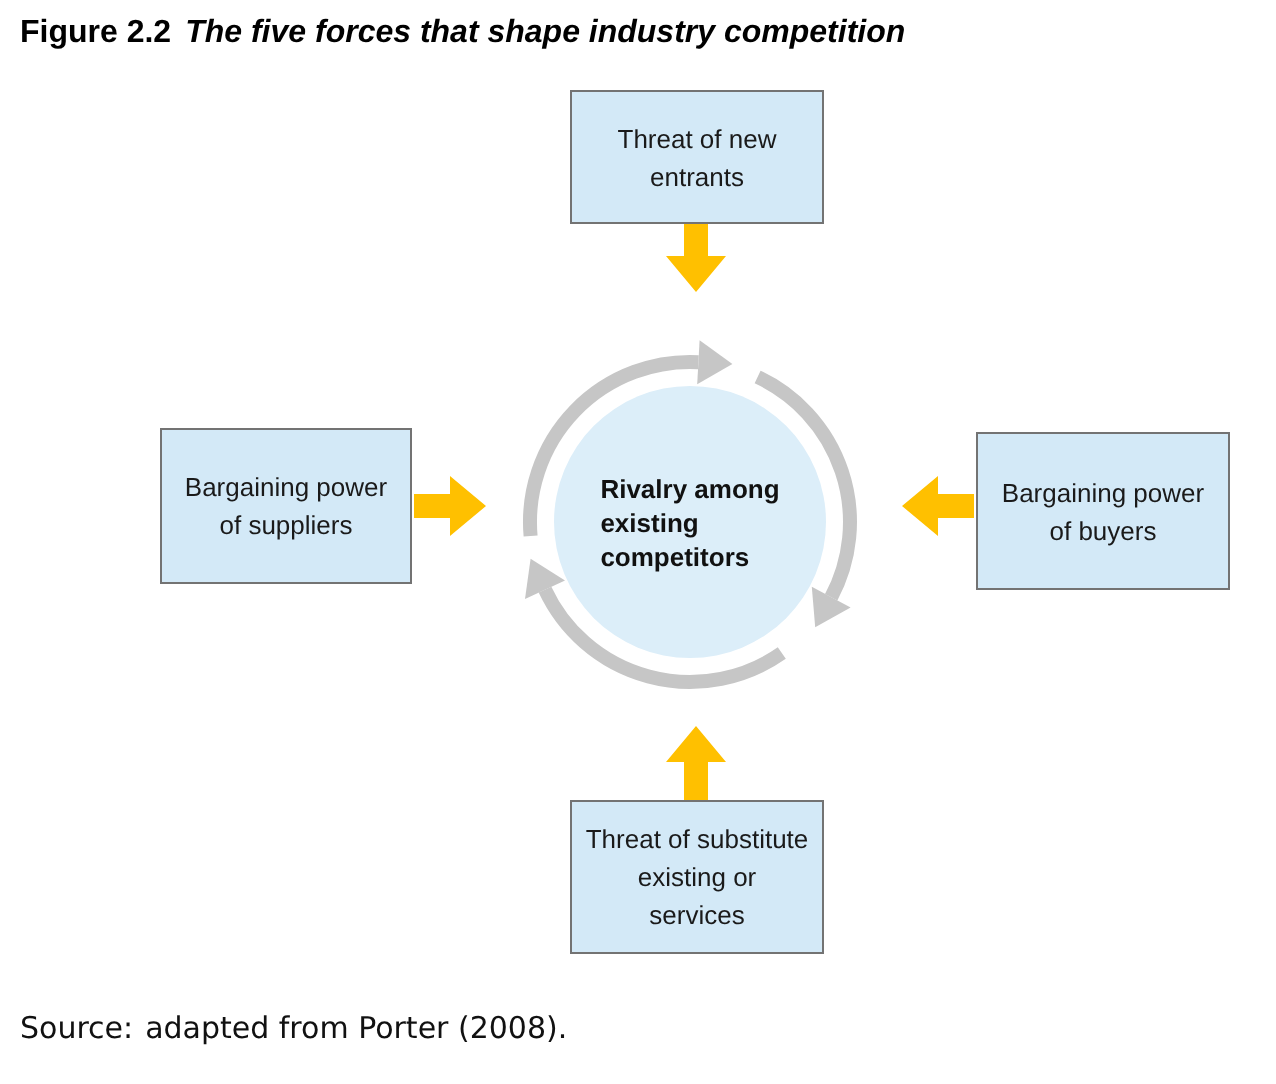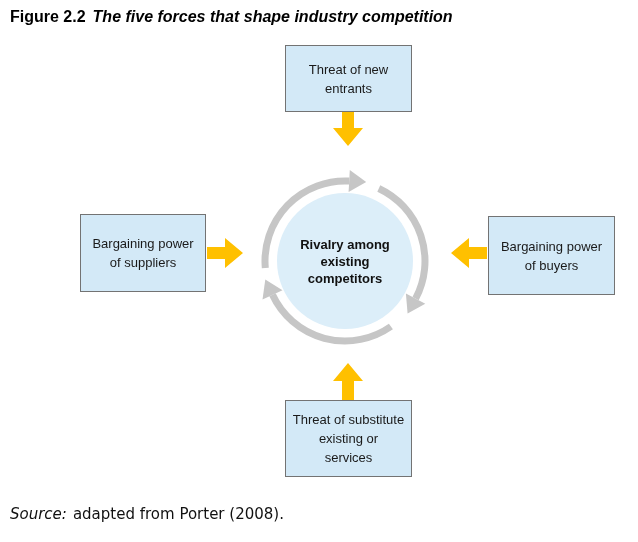--- a/index.html
+++ b/index.html
@@ -20,27 +20,27 @@
   #box-left{left:80px;top:214px;width:126px;height:78px;}
   #box-right{left:488px;top:216px;width:127px;height:79px;}
   #box-bottom{left:285px;top:400px;width:127px;height:77px;}
 
   
   .block-arrow{position:absolute;}
 
   
   #ring{position:absolute;left:245px;top:161px;}
   #center-label{position:absolute;left:277px;top:193px;width:136px;height:136px;
-                display:flex;align-items:center;justify-content:center;text-align:center;
+                display:flex;align-items:center;justify-content:center;
                 font-size:13px;line-height:17px;font-weight:bold;color:#111;white-space:pre-line;}
 
   
   .source-line{position:absolute;left:10px;top:505px;font-family:"DejaVu Sans",sans-serif;
                font-size:15px;color:#111;}
-  .source-line .src{font-style:italic;margin-right:6px;margin-top:14px;}
+  .source-line .src{margin-right:6px;margin-top:14px;}
 </style>
 </head>
 <body>
 
 <div id="page">
 
   <div class="fig-title">
     <span class="label">Figure 2.2</span><span class="titletext">The five forces that shape industry competition</span>
   </div>
 

